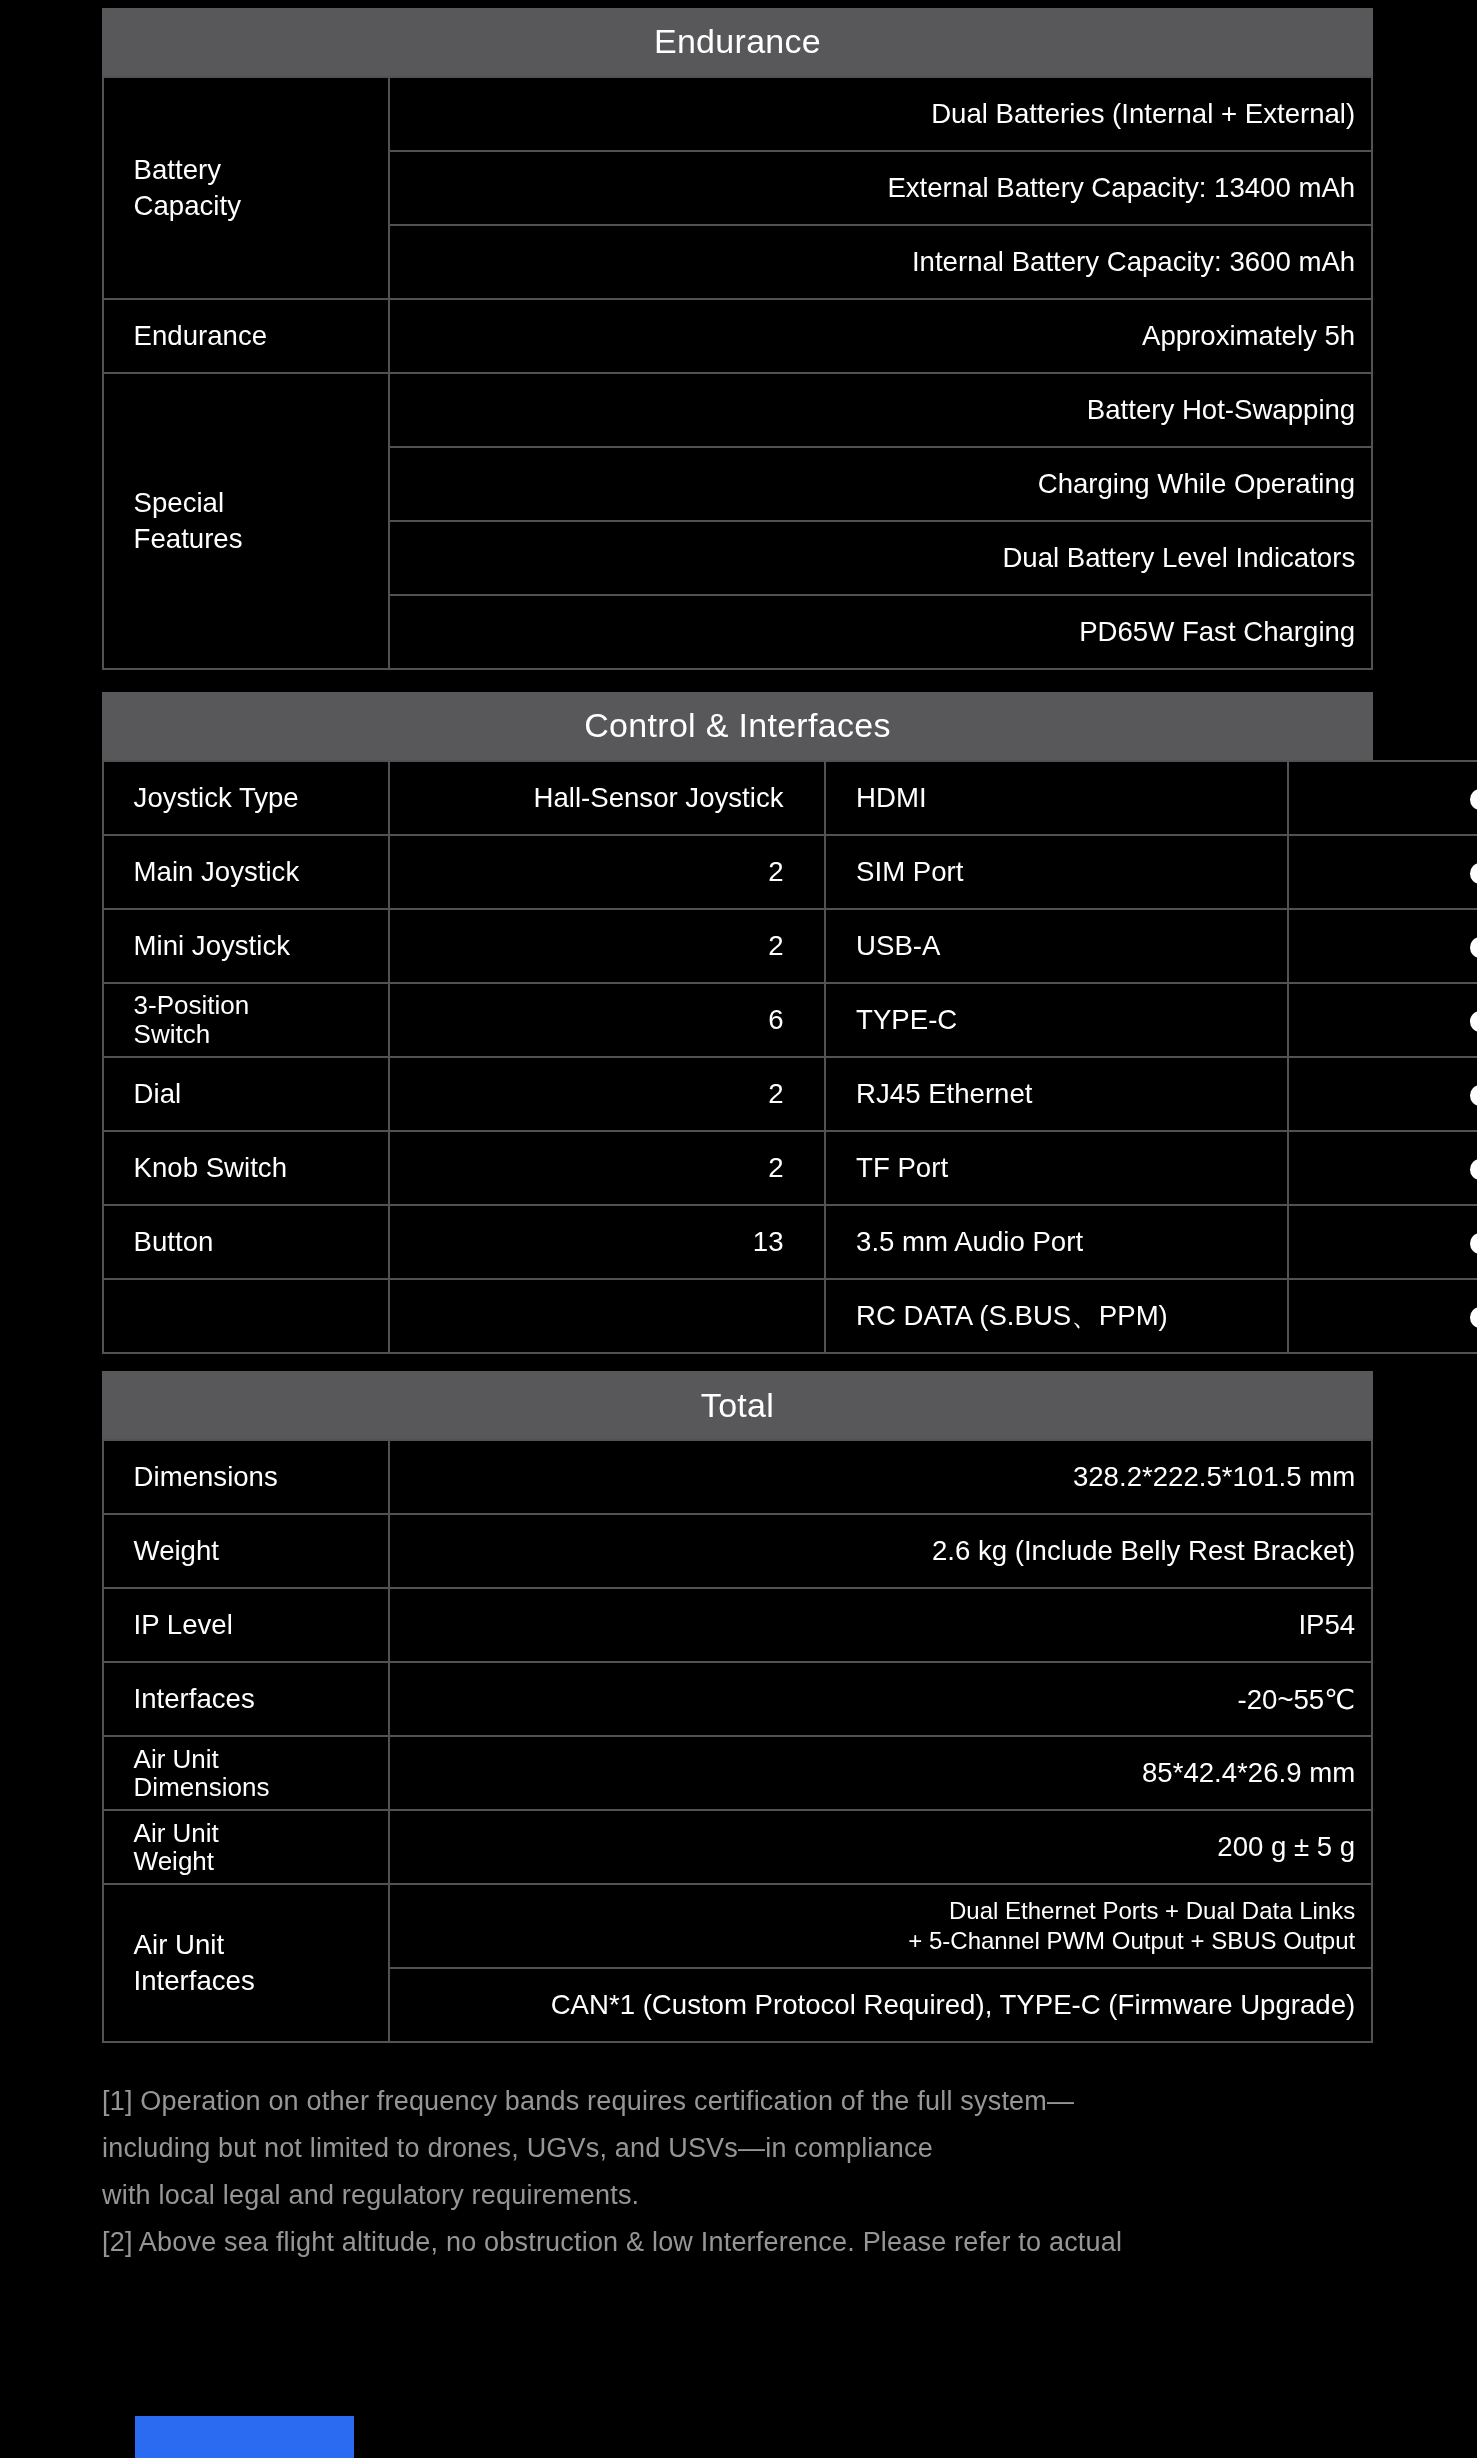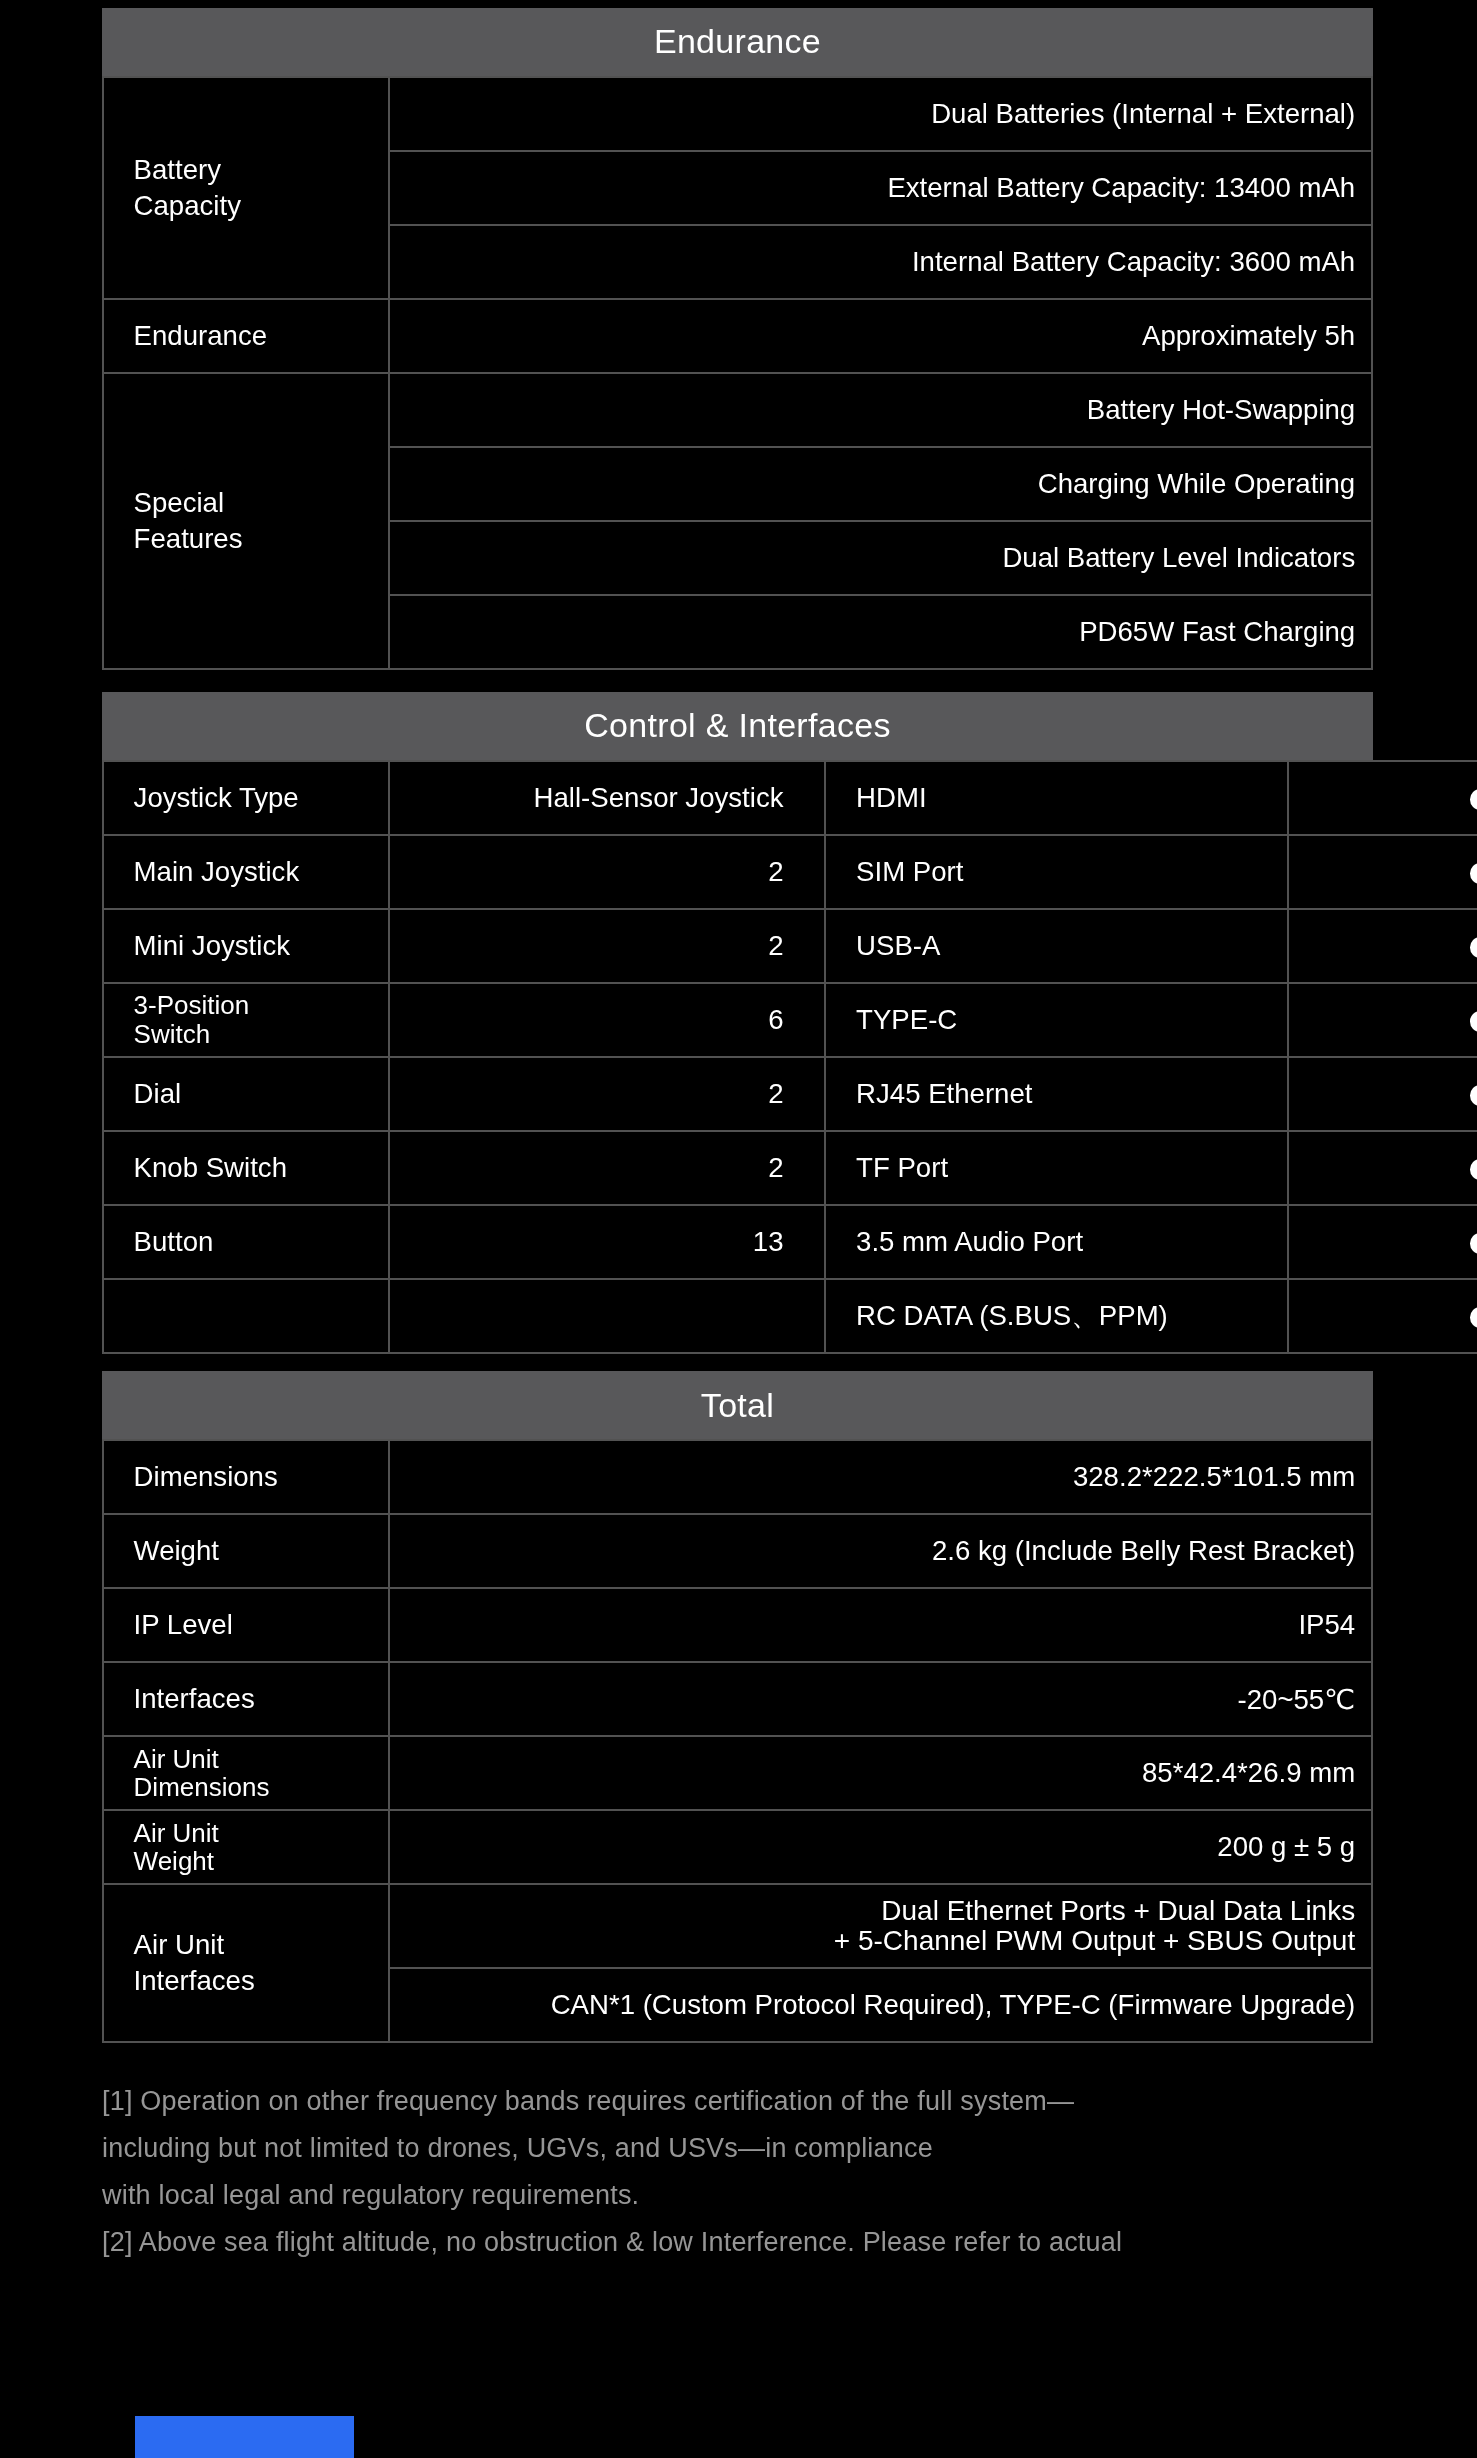--- a/index.html
+++ b/index.html
@@ -35,21 +35,21 @@
   .lbl-sm{font-size:26px;line-height:28.6px;}
   .val{text-align:right;padding-right:15.8px;}
   .val-c2{text-align:right;padding-right:41px;}
   .port{text-align:left;padding-left:29.6px;}
   .dotcell{text-align:right;padding-right:33px;}
   .dot{
     display:inline-block;width:20.7px;height:20.7px;border-radius:50%;
     background:#ffffff;vertical-align:middle;
   }
   .pre{white-space:pre-line;}
-  .val-2line{font-size:28px;line-height:30.5px;padding-top:5.9px;padding-bottom:5.9px;}
+  .val-2line{font-size:24px;line-height:30.5px;padding-top:5.9px;padding-bottom:5.9px;}
   .col-label{width:247px;}
   .ctl-c1{width:247px;}.ctl-c2{width:392px;}.ctl-c3{width:430px;}.ctl-c4{width:201px;}
   #footnotes{
     margin-top:35px;
     color:#969696;font-size:27px;font-weight:400;line-height:47px;
     letter-spacing:0.2px;
   }
   .fn-line{min-height:47px;}
   #blue-bar{
     position:absolute;left:135px;top:2416px;width:219px;height:42px;

